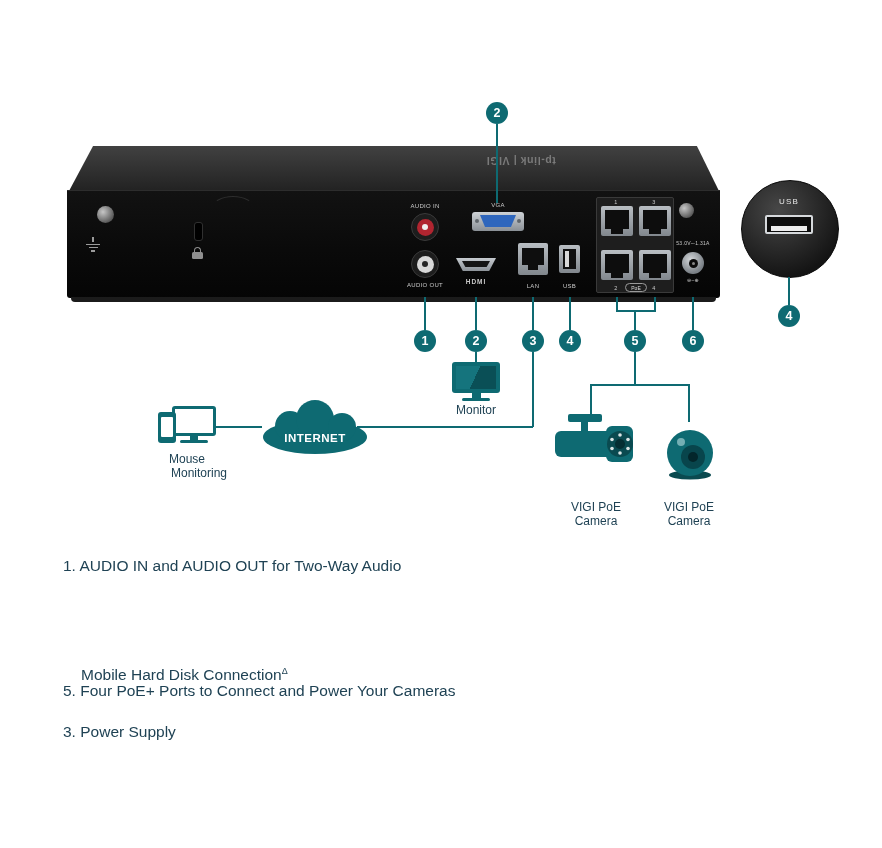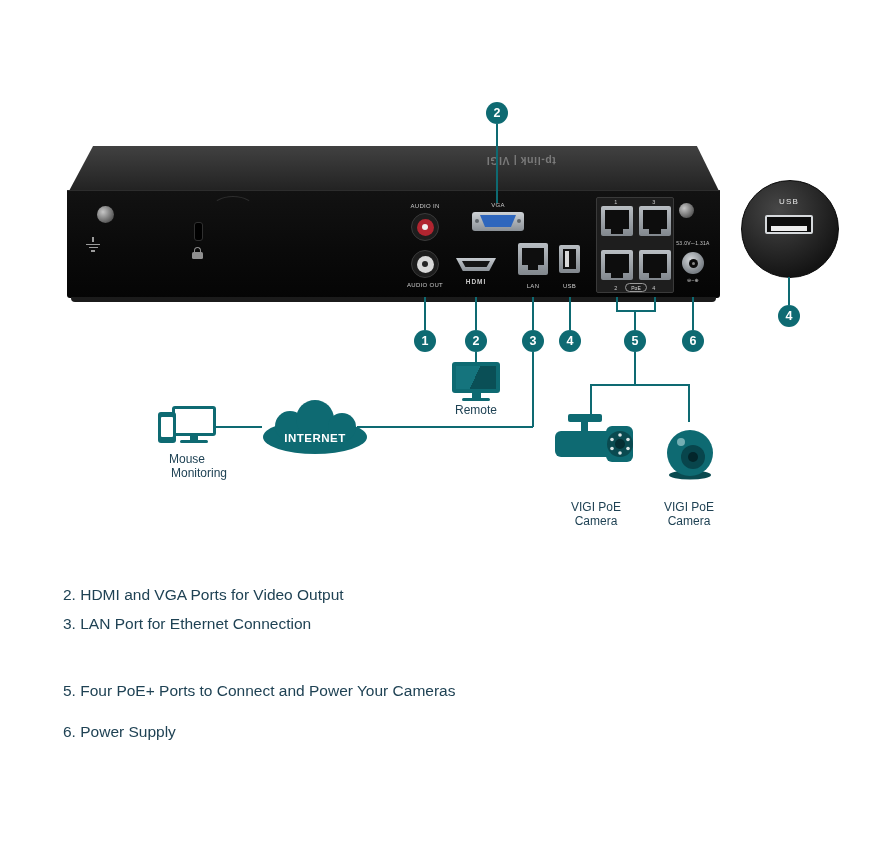--- a/index.html
+++ b/index.html
@@ -214,21 +214,21 @@
   <div class="line" style="left:212px;top:426px;width:50px;height:1.5px"></div>
   <div class="line" style="left:634px;top:352px;width:1.5px;height:33px"></div>
   <div class="line" style="left:591px;top:384px;width:99px;height:1.5px"></div>
   <div class="line" style="left:590px;top:384px;width:1.5px;height:32px"></div>
   <div class="line" style="left:688px;top:384px;width:1.5px;height:38px"></div>
 
   <div class="mon"></div>
   <div class="mon-screen"></div>
   <div class="mon-stand"></div>
   <div class="mon-base"></div>
-  <div class="cap" style="left:436px;top:403px;width:80px">Remote</div>
+  <div class="cap" style="left:436px;top:403px;width:80px">Monitor</div>
 
   <svg style="position:absolute;left:260px;top:398px" width="110" height="58" viewBox="0 0 110 58">
     <ellipse cx="55" cy="39" rx="52" ry="17" fill="#0E6A72"></ellipse>
     <circle cx="30" cy="28" r="15" fill="#0E6A72"></circle>
     <circle cx="55" cy="21" r="19" fill="#0E6A72"></circle>
     <circle cx="82" cy="29" r="14" fill="#0E6A72"></circle>
     <text x="55" y="44" text-anchor="middle" fill="#ffffff" font-size="11.5" font-weight="bold" font-family="Liberation Sans, sans-serif" letter-spacing="0.5">INTERNET</text>
   </svg>
 
   <div class="rm-mon"></div>
@@ -263,18 +263,20 @@
   <svg style="position:absolute;left:660px;top:428px" width="60" height="52" viewBox="0 0 60 52">
     <ellipse cx="30" cy="47" rx="21" ry="4.5" fill="#0A4A50"></ellipse>
     <circle cx="30" cy="25" r="23" fill="#0E6A72"></circle>
     <circle cx="33" cy="29" r="12" fill="#08454C"></circle>
     <circle cx="33" cy="29" r="5" fill="#03262B"></circle>
     <circle cx="21" cy="14" r="4" fill="#8FC0C4" opacity="0.8"></circle>
   </svg>
   <div class="cap" style="left:649px;top:500px;width:80px">VIGI PoE</div>
   <div class="cap" style="left:649px;top:514px;width:80px">Camera</div>
 
-  <div class="legend-line" style="left:63px;top:586px">2. HDMI and VGA Ports for Video Output</div>
-  <div class="legend-line" style="left:63px;top:615px">3. LAN Port for Ethernet Connection</div>
+  <div class="legend-line" style="left:63px;top:557px">1. AUDIO IN and AUDIO OUT for Two-Way Audio</div>
+  <div class="legend-line" style="left:81px;top:666px">
+    <span>Mobile Hard Disk Connection</span><sup class="note">Δ</sup>
+  </div>
   <div class="legend-line" style="left:63px;top:682px">5. Four PoE+ Ports to Connect and Power Your Cameras</div>
-  <div class="legend-line" style="left:63px;top:723px">6. Power Supply</div>
+  <div class="legend-line" style="left:63px;top:723px">3. Power Supply</div>
 
 </div>
 
 </body></html>

